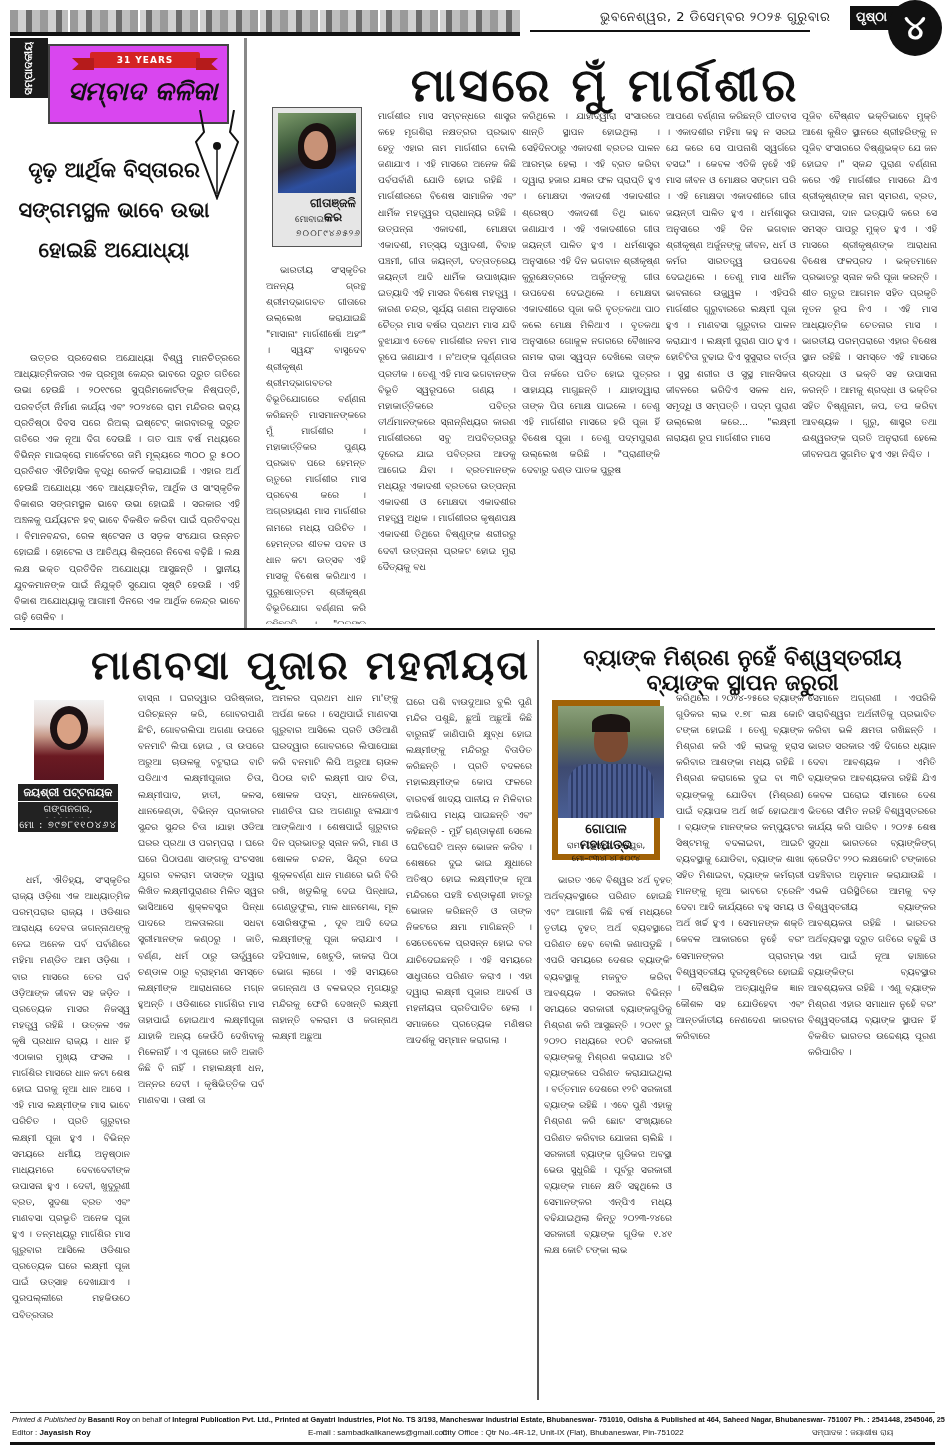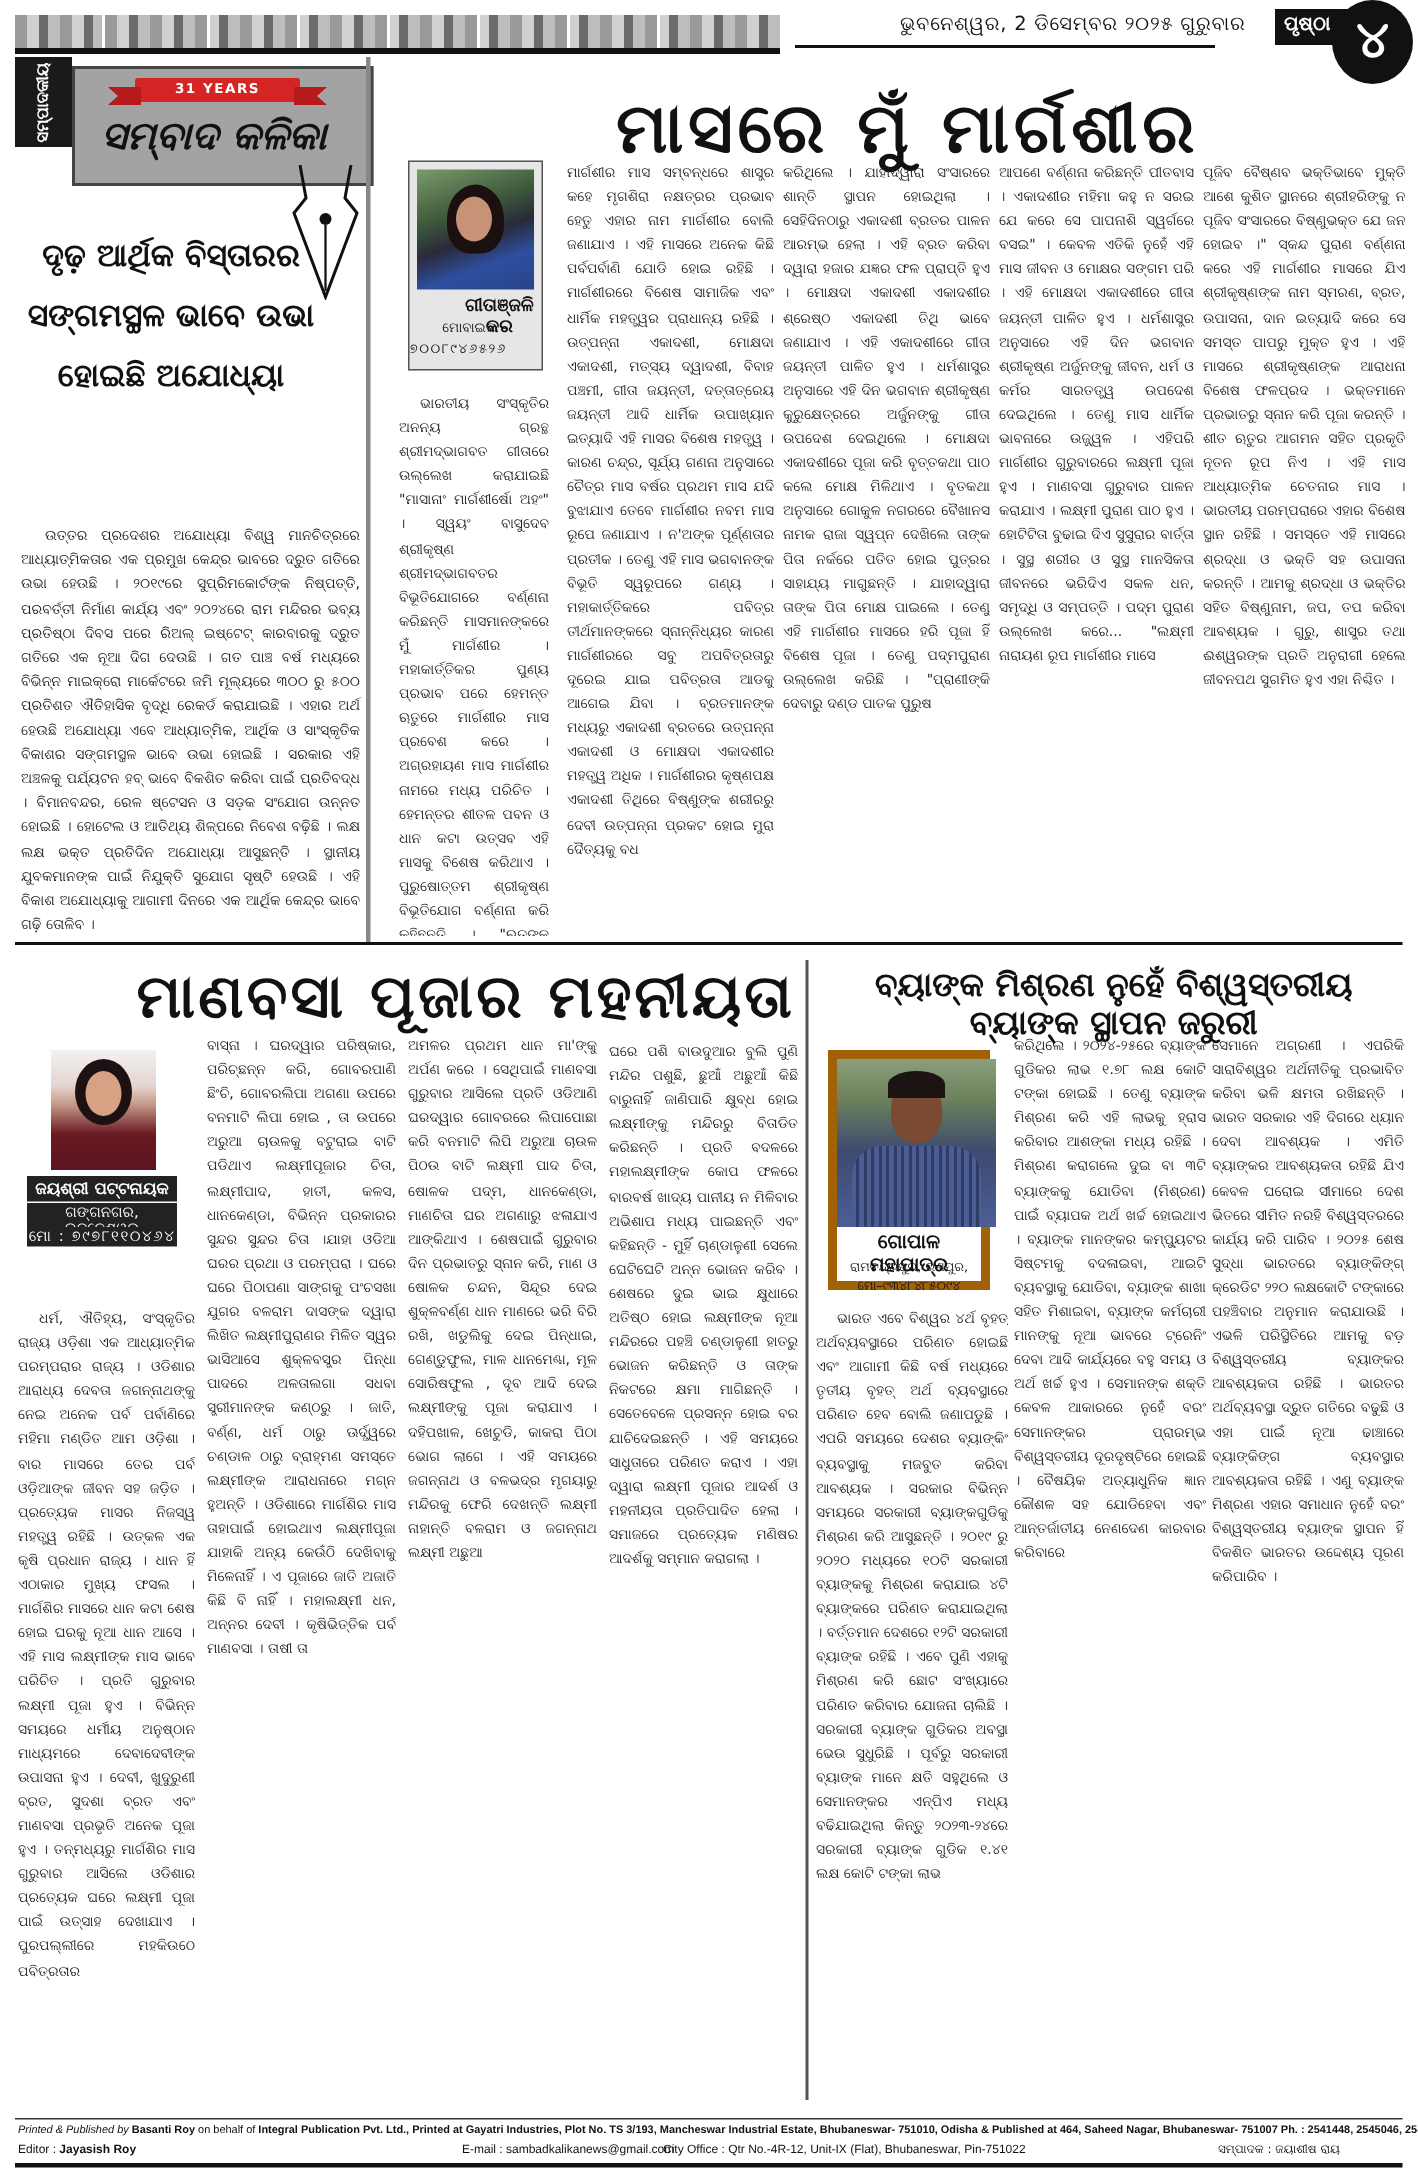--- a/index.html
+++ b/index.html
@@ -16,21 +16,21 @@
   .dateline { position: absolute; left: 600px; top: 9px; font-size: 13px; letter-spacing: 0.5px; }
   .topline { position: absolute; left: 530px; top: 30px; width: 280px; height: 2px; background: #111; }
   .page-badge { position: absolute; left: 850px; top: 6px; height: 24px; background: #111; color: #fff;
     font-size: 13px; font-weight: bold; padding: 3px 6px; }
   .page-num { position: absolute; left: 888px; top: 0; width: 54px; height: 56px; border-radius: 50%;
     background: #111; color: #fff; font-size: 34px; font-weight: bold; text-align: center; line-height: 54px; }
 
   
   .vert-tab { position: absolute; left: 10px; top: 38px; width: 38px; height: 60px; background: #1a1a1a; color:#fff;
     writing-mode: vertical-rl; transform: rotate(180deg); font-size: 11px; font-weight: bold; text-align:center; line-height: 38px; }
-  .masthead { position: absolute; left: 48px; top: 44px; width: 201px; height: 80px; background: #a3a3a3; border: 2px solid #444; }
+  .masthead { position: absolute; left: 48px; top: 44px; width: 181px; height: 80px; background: #d946ef; border: 2px solid #444; }
   .ribbon { position: absolute; left: 40px; top: 6px; width: 110px; height: 16px; background: #d42424; color:#fff;
     font-size: 9px; font-weight:bold; text-align:center; line-height:16px; letter-spacing:1px; border-radius: 2px; }
   .ribbon::before, .ribbon::after { content:""; position:absolute; top:6px; width:22px; height:12px; background:#b51b1b; }
   .ribbon::before { left:-18px; clip-path: polygon(0 0,100% 0,100% 100%,0 100%,30% 50%); }
   .ribbon::after { right:-18px; clip-path: polygon(0 0,100% 0,70% 50%,100% 100%,0 100%); }
   .mast-title { position:absolute; left:10px; top:30px; width:165px; text-align:center; font-family:"DejaVu Serif", serif;
     font-size: 26px; font-weight:bold; font-style: italic; color:#111; }
   .pen-nib { position:absolute; left:192px; top:110px; width:50px; height:90px; }
   .left-rule { position:absolute; left:244px; top:38px; width:3px; height:590px; background:#888; }
   .editorial-head { position: absolute; left: 14px; top: 150px; width: 200px; text-align: center;
@@ -41,21 +41,21 @@
 
   
   .main-title { position:absolute; left:270px; top:58px; width:670px; text-align:center; font-size: 46px; font-weight:bold; letter-spacing: 3px; }
   .author-box-1 { position:absolute; left:272px; top:107px; width:90px; height:140px; background:#e6e6e6; border:1px solid #555; }
   .photo-1 { position:absolute; left:5px; top:5px; width:78px; height:80px;
     background: linear-gradient(160deg,#7c9b6a 0%,#3e5a3c 35%,#2a2a3a 55%,#2d4fa0 75%,#274485 100%); }
   .photo-1 .face { position:absolute; left:26px; top:18px; width:24px; height:30px; border-radius:50%; background:#c89277; }
   .photo-1 .hair { position:absolute; left:20px; top:10px; width:38px; height:46px; border-radius:50% 50% 40% 40%; background:#1a1010; }
   .author-name-1 { position:absolute; left:0; top:88px; width:100%; text-align:center; font-size:12px; font-weight:bold;padding-left:32px; }
   .author-phone-label-1 { position:absolute; left:0; top:106px; width:100%; text-align:center; font-size:9px; }
-  .author-phone-1 { position:absolute; left:0; top:120px; width:100%; text-align:left; font-size:9px; letter-spacing:1px; }
+  .author-phone-1 { position:absolute; left:0; top:120px; width:100%; text-align:right; font-size:9px; letter-spacing:1px; }
 
   .col { position:absolute; font-size: 9.3px; line-height: 16.1px; text-align: justify; color:#1b1b1b; overflow:hidden; }
   .col p { margin-bottom: 0; }
   .col p.ind { text-indent: 14px; }
 
   .hr-mid { position:absolute; left:10px; top:628px; width:925px; height:2px; background:#111; }
 
   
   .title-2 { position:absolute; left:10px; top:642px; width:520px; text-align:right; font-size: 40px; font-weight:bold; letter-spacing:2px; }
   .author-box-2 { position:absolute; left:18px; top:700px; width:100px; height:150px; }

